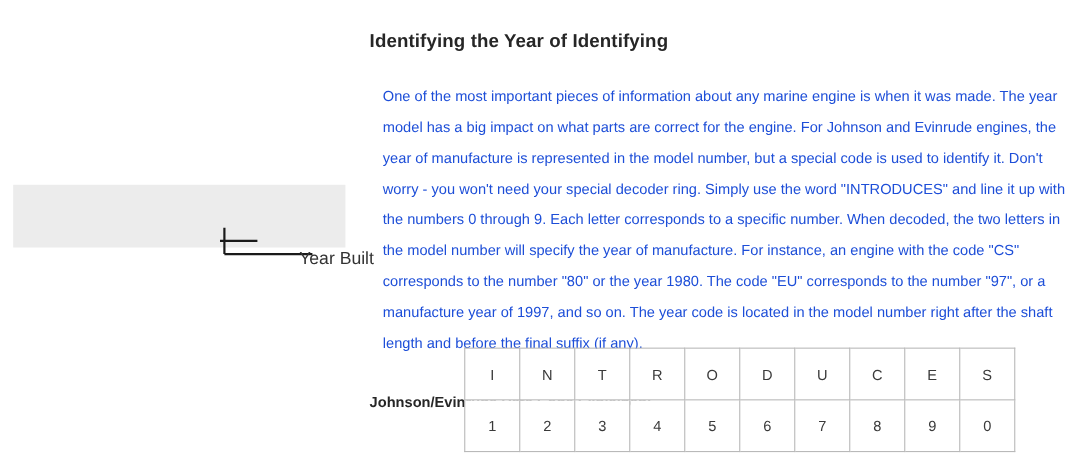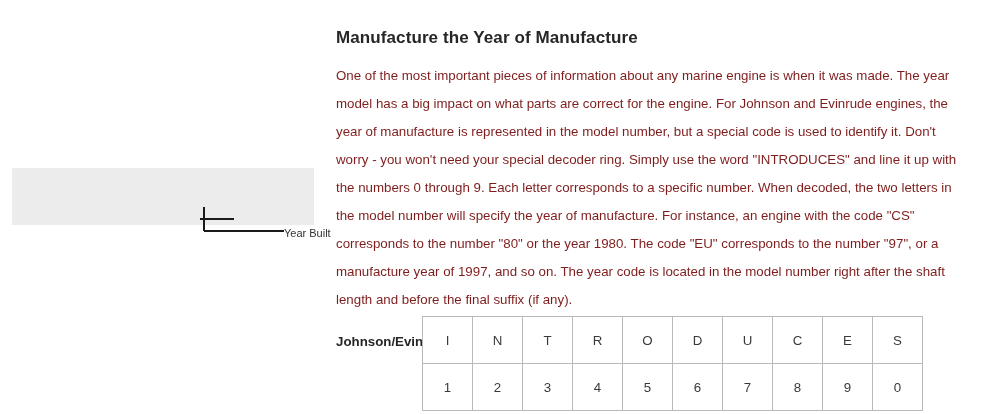--- a/index.html
+++ b/index.html
@@ -50,48 +50,48 @@
   .leader {
     position: absolute;
     left: 200px;
     top: 205px;
     width: 130px;
     height: 40px;
   }
   .leader svg { display: block; }
   .year-built-label {
     position: absolute;
-    left: 284px;
+    left: 272px;
     top: 227px;
-    font-size: 11px;
+    font-size: 16px;
     color: #333333;
     white-space: nowrap;
   }
 
   
   .article {
     position: absolute;
     left: 336px;
     top: 0;
     width: 640px;
   }
   .article h2 {
     margin: 0;
     padding: 28px 0 0 0;
     font-size: 17px;
     font-weight: bold;
     color: #262626;
     letter-spacing: 0.1px;
   }
   .body-copy {
-    margin: 0;
+    margin: 12px;
     padding: 14px 0 0 0;
     font-size: 13.3px;
     line-height: 28px;
-    color: #7f1d1d;
+    color: #1d4ed8;
     text-align: left;
     width: 634px;
   }
   .subhead {
     margin: 0;
     padding: 20px 0 0 0;
     font-size: 13.3px;
     font-weight: bold;
     color: #262626;
   }
@@ -128,21 +128,21 @@
         <line x1="4" y1="2" x2="4" y2="26" stroke="#1a1a1a" stroke-width="2"></line>
         <line x1="0" y1="14" x2="34" y2="14" stroke="#1a1a1a" stroke-width="2"></line>
         <line x1="4" y1="26" x2="30" y2="26" stroke="#1a1a1a" stroke-width="2"></line>
         <line x1="30" y1="26" x2="84" y2="26" stroke="#1a1a1a" stroke-width="2"></line>
       </svg>
     </div>
     <div class="year-built-label">Year Built</div>
   </div>
 
   <div class="article">
-    <h2>Manufacture the Year of Manufacture</h2>
+    <h2>Identifying the Year of Identifying</h2>
     <p class="body-copy">One of the most important pieces of information about any marine engine is when it was made.  The year model has a big impact on what parts are correct for the engine.  For Johnson and Evinrude engines, the year of manufacture is represented in the model number, but a special code is used to identify it.  Don't worry - you won't need your special decoder ring.  Simply use the word "INTRODUCES" and line it up with the numbers 0 through 9.  Each letter corresponds to a specific number.  When decoded, the two letters in the model number will specify the year of manufacture.  For instance, an engine with the code "CS" corresponds to the number "80" or the year 1980.  The code "EU" corresponds to the number "97", or a manufacture year of 1997, and so on.  The year code is located in the model number right after the shaft length and before the final suffix (if any).</p>
     <p class="subhead">Johnson/Evinrude Date Code Explained:</p>
   </div>
 
   <div class="code-table-wrap">
     <table class="code-table">
       <tbody>
         <tr>
           <td>I</td>
           <td>N</td>

